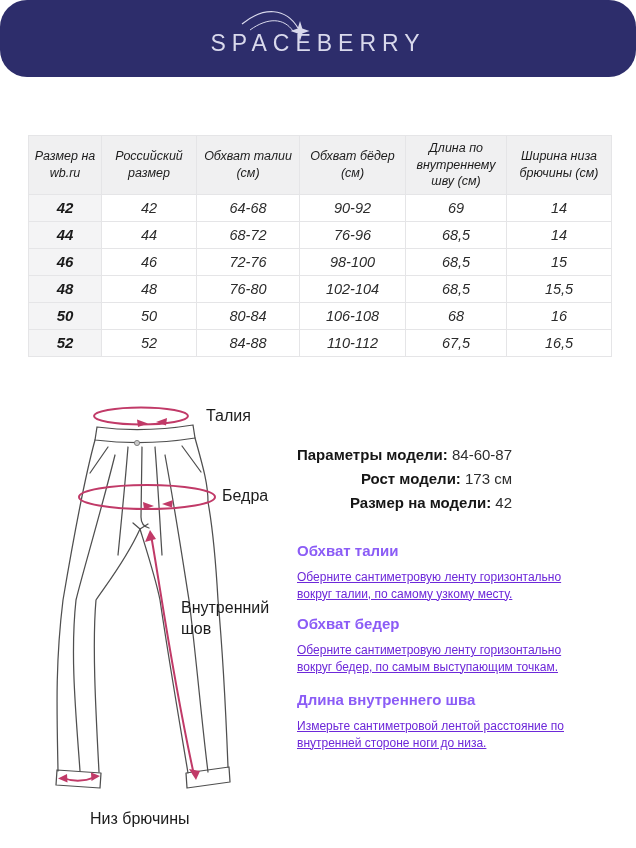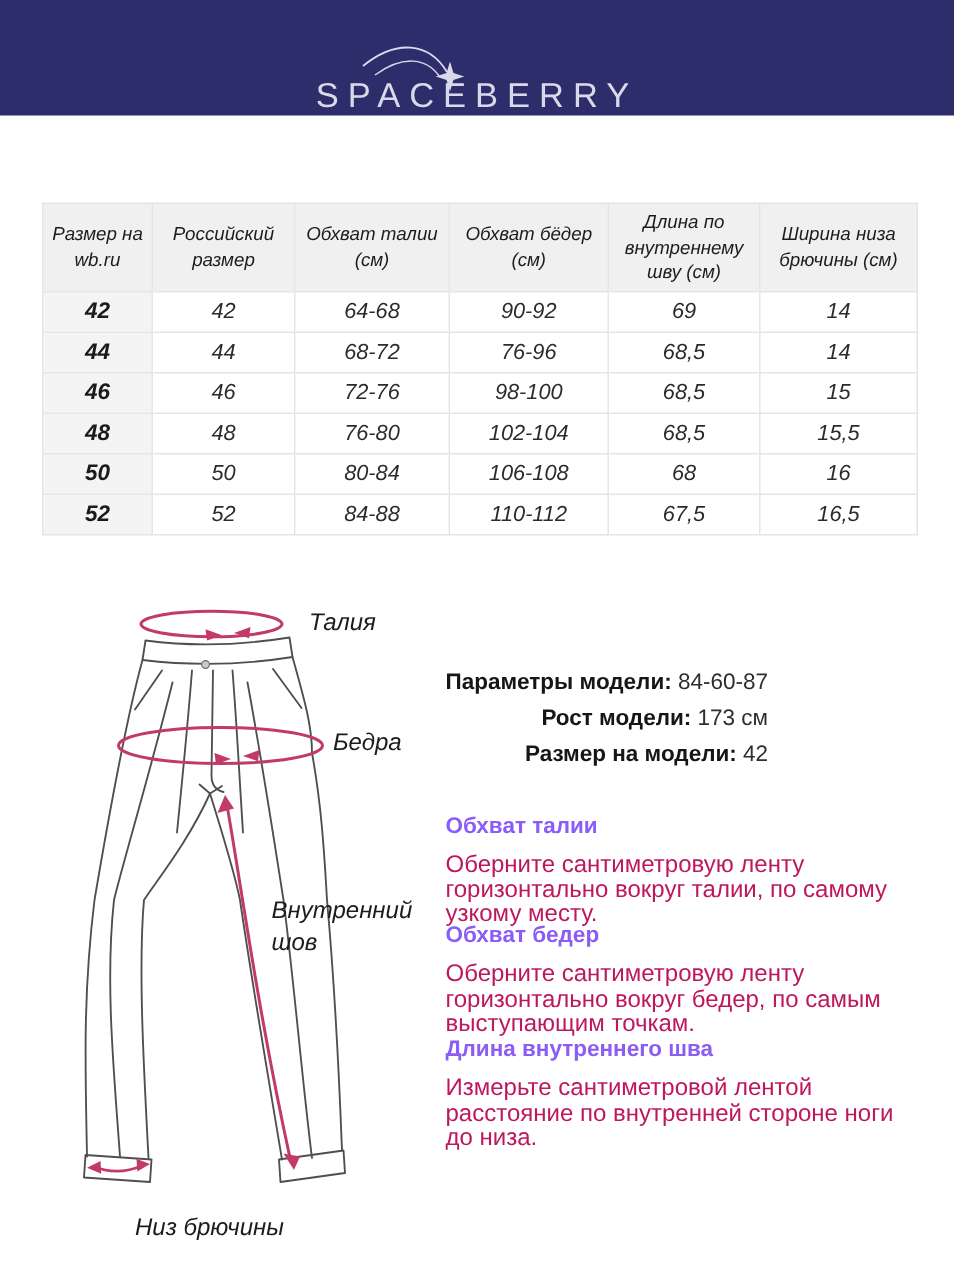--- a/index.html
+++ b/index.html
@@ -9,21 +9,21 @@
     font-family: "Liberation Sans", sans-serif;
     position: relative; overflow: hidden;
     color: #1f1f1f;
   }
   .page { position:absolute; inset:0; }
 
   
   .brand-header {
     position:absolute; left:0; top:0; width:636px; height:77px;
     background:#2d2d6b;
-    display:flex; align-items:flex-end; justify-content:center;
+    display:flex; align-items:center; justify-content:center;border-radius:27px;
   }
   .logo {
     position:relative;
     color:#d9d9ec;
     font-size:23px; letter-spacing:6px; font-weight:400;
     padding-top:10px;
   }
   .logo svg.comet { position:absolute; left:28px; top:-16px; }
 
   
@@ -52,42 +52,41 @@
   .size-table tbody td {
     font-size:14.5px; color:#2b2b2b; font-weight:400;
   }
 
   
   .figure { position:absolute; left:0; top:380px; width:636px; height:468px; }
   svg.trousers { position:absolute; left:30px; top:5px; }
   .diag-label {
     position:absolute; font-size:16px; color:#1c1c1c; line-height:21px;
     white-space:nowrap;
-    font-style:italic;
   }
   .diag-label.wrap { white-space:normal; }
   #lbl-waist  { left:206px; top:25px;  }
   #lbl-hips   { left:222px; top:105px; }
   #lbl-inseam { left:181px; top:217px; width:104px; }
   #lbl-hem    { left:64px;  top:428px;margin-left:26px; }
 
   
   .model-info { position:absolute; left:297px; top:63px; font-size:15px; line-height:24px; color:#222;text-align:right; }
   .model-info .lbl { font-weight:bold; color:#161616; }
   .model-info .val { font-weight:400; color:#2e2e2e; }
 
   .measure-section { position:absolute; left:297px; width:300px; }
   #sec-0 { top:161px; }
   #sec-1 { top:234px; }
   #sec-2 { top:310px; }
   .measure-section h3 {
     font-size:15px; font-weight:bold; color:#8b5cf6; margin:0 0 8px 0; line-height:20px;
   }
   .measure-section p {
-    font-size:16px; line-height:16.5px; color:#be185d; margin:0;
+    font-size:12px; line-height:16.5px; color:#6d28d9; margin:0;text-decoration:underline;
   }
 </style>
 </head>
 <body>
 
 <div class="page">
 
   <header class="brand-header">
     <div class="logo">
       <svg class="comet" width="92" height="44" viewBox="0 0 92 44">

